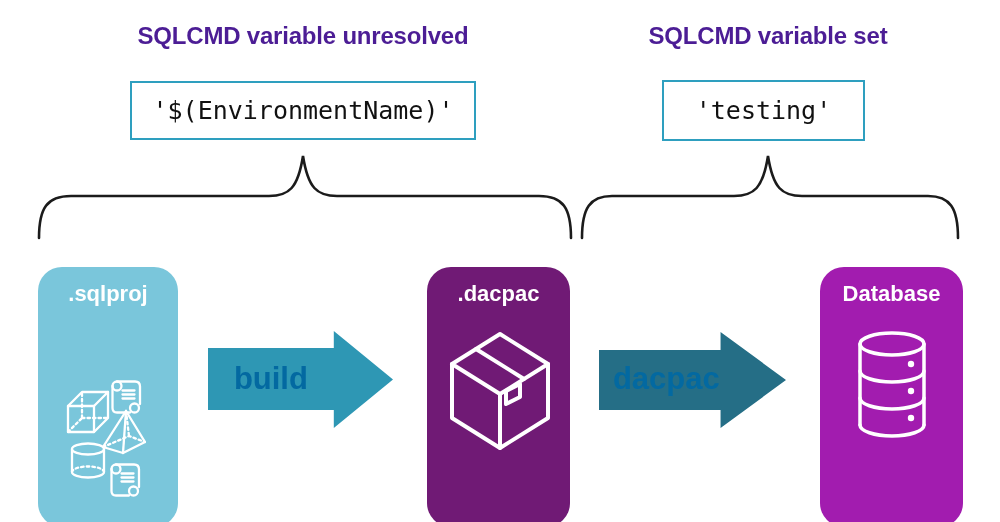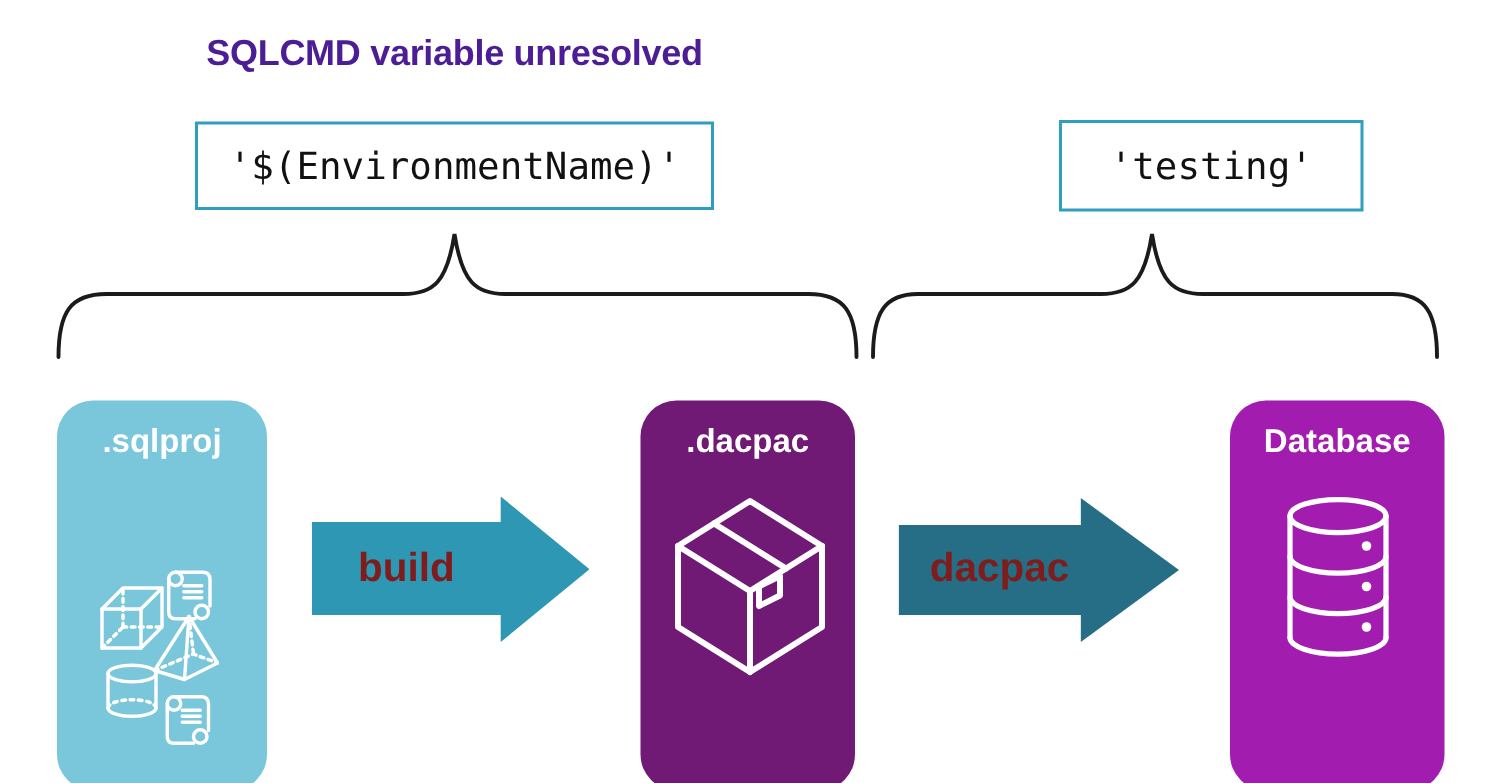--- a/index.html
+++ b/index.html
@@ -12,21 +12,21 @@
     font-size:24px;font-weight:700;color:#4c1d95;letter-spacing:-0.2px;
   }
   .heading.left{left:103px;}
   .heading.right{left:568px;}
   .codebox{
     position:absolute;border:2px solid #2e9fbf;background:#fff;
     display:flex;align-items:center;justify-content:center;
     font-family:"DejaVu Sans Mono",monospace;font-size:25px;color:#111;
   }
   .codebox.left{left:130px;top:81px;width:342px;height:55px;}
-  .codebox.right{left:706px;top:80px;width:199px;height:57px;}
+  .codebox.right{left:662px;top:80px;width:199px;height:57px;}
   .brace{position:absolute;top:150px;}
   .brace path{fill:none;stroke:#1b1b1b;stroke-width:2.6;stroke-linecap:round;}
   .card{
     position:absolute;top:267px;height:260px;border-radius:24px;color:#fff;
   }
   .card .card-title{
     margin-top:14px;text-align:center;font-size:22px;font-weight:700;color:#fff;
   }
   .card-sqlproj{left:38px;width:140px;background:#7ac6db;}
   .card-dacpac{left:427px;width:143px;background:#701a75;}
@@ -43,30 +43,31 @@
     background:#2e97b4;
     clip-path:polygon(0 17.5%,68% 17.5%,68% 0,100% 50%,68% 100%,68% 81.5%,0 81.5%);
   }
   .arrow-deploy{left:599px;top:332px;width:187px;height:96px;}
   .arrow-deploy .arrow-shape{
     background:#256e86;
     clip-path:polygon(0 18.8%,65% 18.8%,65% 0,100% 50%,65% 100%,65% 81.2%,0 81.2%);
   }
   .arrow-label{
     position:absolute;top:50%;transform:translateY(-54%);left:0;width:68%;
-    text-align:center;color:#7f1d1d;font-size:27px;font-weight:700;
+    text-align:center;color:#0369a1;font-size:31px;font-weight:700;
   }
   .arrow-deploy .arrow-label{width:72%;}
 </style>
 </head>
 <body>
 
 <div class="canvas">
 
   <div class="heading left">SQLCMD variable unresolved</div>
+  <div class="heading right">SQLCMD variable set</div>
 
   <div class="codebox left">
     <span>'$(EnvironmentName)'</span>
   </div>
   <div class="codebox right">
     <span>'testing'</span>
   </div>
 
   <svg class="brace" style="left:37px" width="536" height="92" viewBox="0 0 536 92">
     <path d="M2,88 C2,58 10,46 34,46 L232,46 C252,46 261,38 266,6 C271,38 280,46 300,46 L502,46 C526,46 534,58 534,88"></path>

